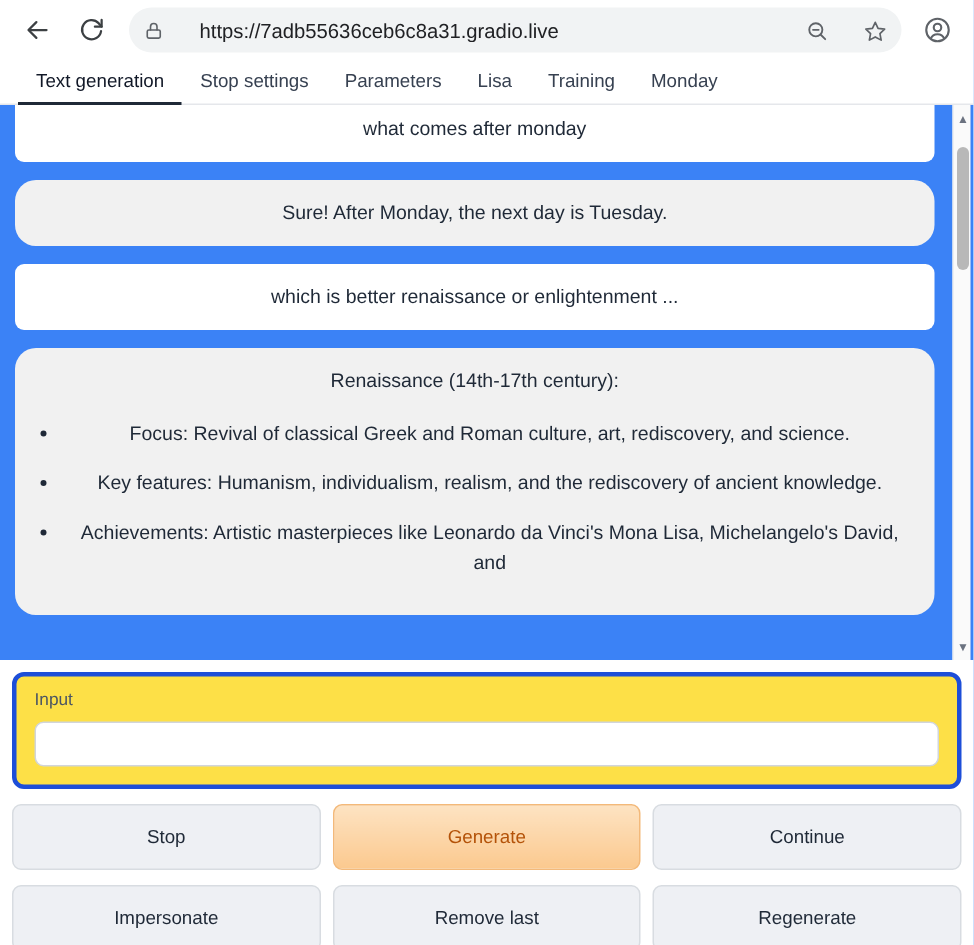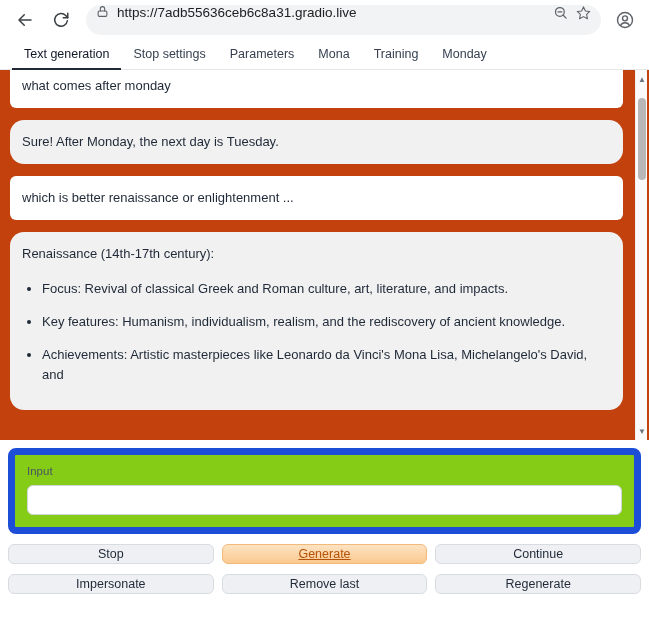--- a/index.html
+++ b/index.html
@@ -32,23 +32,23 @@
     color: #3c4043;
     flex: none;
   }
   .nav-btn svg { display: block; }
   .url-bar {
     flex: 1;
     height: 30px;
     background: #f1f3f4;
     border-radius: 16px;
     display: flex;
-    align-items: flex-start;
+    align-items: center;
     padding: 0 10px;
-    gap: 8px;
+    gap: 24px;
     margin-left: 4px;
     margin-right: 4px;
     min-width: 0;
   }
   .url-text {
     flex: 1;
     font-size: 13.5px;
     color: #202124;
     white-space: nowrap;
     overflow: hidden;
@@ -83,21 +83,22 @@
   .tab.active {
     color: #111827;
     border-bottom: 2px solid #1f2937;
   }
 
   
   .chat-wrap {
     position: relative;
     height: 370px;
     overflow: hidden;
-    background: #c2410c;
+    background: #3b82f6;
+    text-align: center;
   }
   .chat {
     position: absolute;
     inset: 0 14px 0 0;
     padding: 0 12px 0 10px;
     overflow: hidden;
   }
   .msg {
     font-size: 13px;
     line-height: 1.55;
@@ -145,23 +146,23 @@
     display: flex; align-items: center; justify-content: center;
     color: #6b7280;
     font-size: 8px;
   }
   .scroll-arrow.up { top: 2px; }
   .scroll-arrow.down { bottom: 2px; }
 
   
   .input-card {
     margin: 8px 8px 0 8px;
-    border: 7px solid #1d4ed8;
+    border: 3px solid #1d4ed8;
     border-radius: 8px;
-    background: #84cc16;
+    background: #fde047;
     padding: 10px 12px 12px 12px;
   }
   .input-label {
     font-size: 11.5px;
     color: #4b5563;
     margin-bottom: 8px;
   }
   .input-field {
     width: 100%;
     height: 30px;
@@ -176,37 +177,36 @@
   }
 
   
   .btn-row {
     display: flex;
     gap: 8px;
     padding: 10px 8px 0 8px;
   }
   .btn {
     flex: 1;
-    height: 20px;
+    height: 44px;
     border-radius: 6px;
     border: 1px solid #d8dce1;
     background: #eef0f4;
     color: #1f2937;
     font-size: 12.5px;
     display: flex;
     align-items: center;
     justify-content: center;
     font-family: "Liberation Sans", sans-serif;
     text-align: center;
   }
   .btn.primary {
     background: linear-gradient(to bottom, #fde3c2, #fbc98f);
     border-color: #f3b97a;
     color: #b45309;
-    text-decoration: underline;
   }
 </style>
 </head>
 <body>
 
 <div class="browser-bar">
   <div class="nav-btn">
     <svg width="18" height="18" viewBox="0 0 24 24" fill="none" stroke="#3c4043" stroke-width="2" stroke-linecap="round" stroke-linejoin="round">
         <line x1="20" y1="12" x2="5" y2="12"></line>
         <polyline points="11 19 4 12 11 5"></polyline>
@@ -254,21 +254,21 @@
   <div class="tab active">
       <span>Text generation</span>
     </div>
   <div class="tab">
       <span>Stop settings</span>
     </div>
   <div class="tab">
       <span>Parameters</span>
     </div>
   <div class="tab">
-      <span>Mona</span>
+      <span>Lisa</span>
     </div>
   <div class="tab">
       <span>Training</span>
     </div>
   <div class="tab">
       <span>Monday</span>
     </div>
 </div>
 
 <div class="chat-wrap">
@@ -282,21 +282,21 @@
       <p>Sure! After Monday, the next day is Tuesday.</p>
     </div>
 
     <div class="msg user">
       <p>which is better renaissance or enlightenment ...</p>
     </div>
 
     <div class="msg bot">
       <p>Renaissance (14th-17th century):</p>
       <ul>
-        <li>Focus: Revival of classical Greek and Roman culture, art, literature, and impacts.</li>
+        <li>Focus: Revival of classical Greek and Roman culture, art, rediscovery, and science.</li>
         <li>Key features: Humanism, individualism, realism, and the rediscovery of ancient knowledge.</li>
         <li>Achievements: Artistic masterpieces like Leonardo da Vinci's Mona Lisa, Michelangelo's David, and</li>
       </ul>
     </div>
 
   </div>
 
   <div class="scrollbar">
     <div class="scroll-arrow up">▲</div>
     <div class="scroll-thumb"></div>

